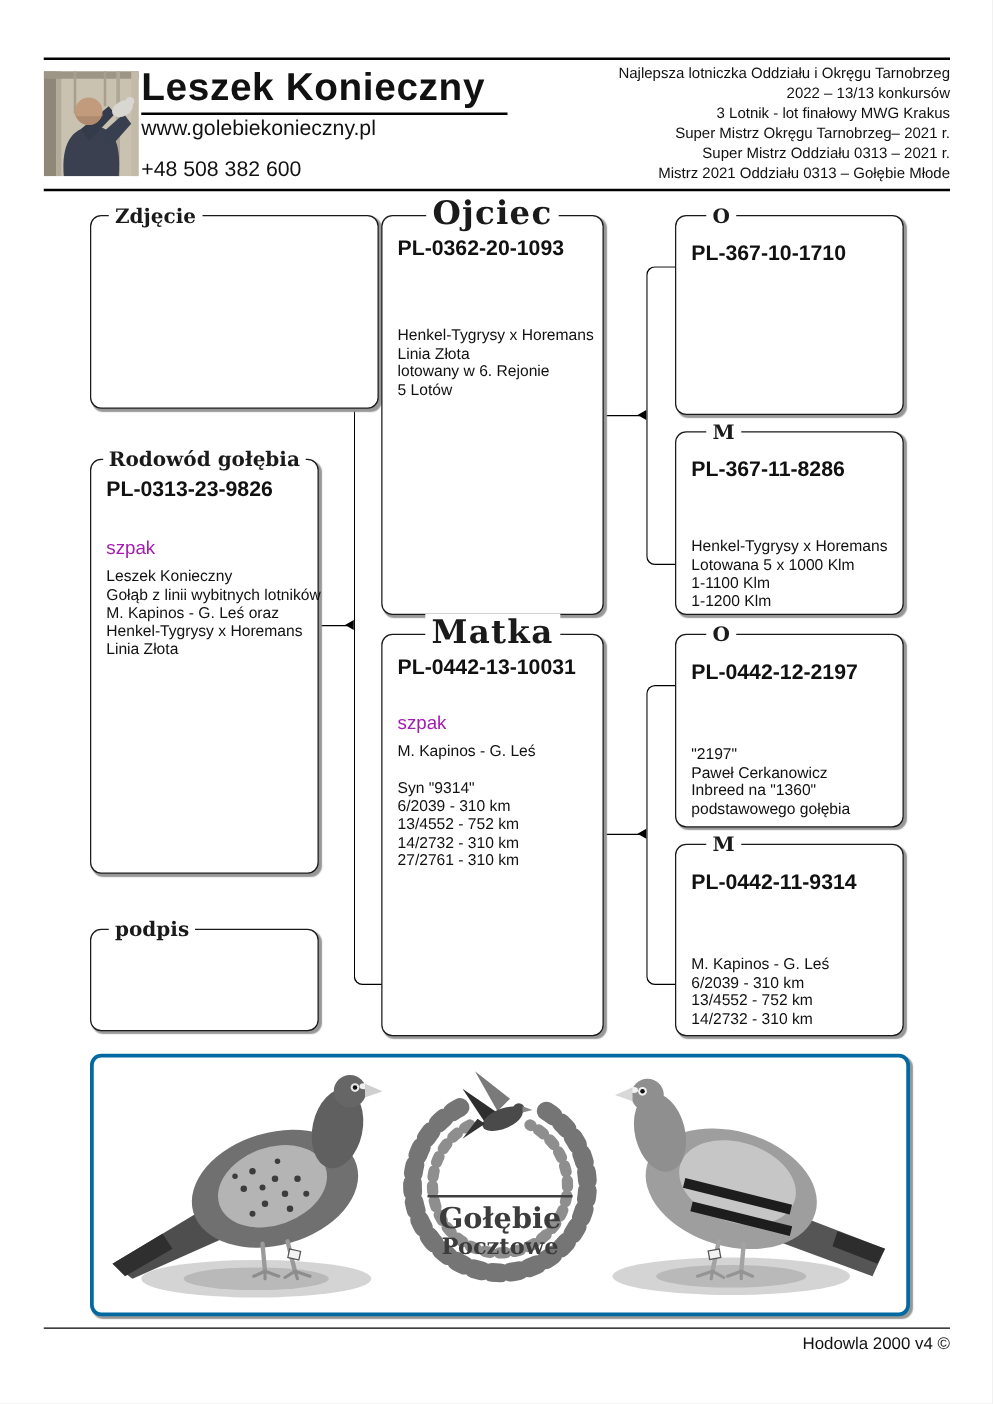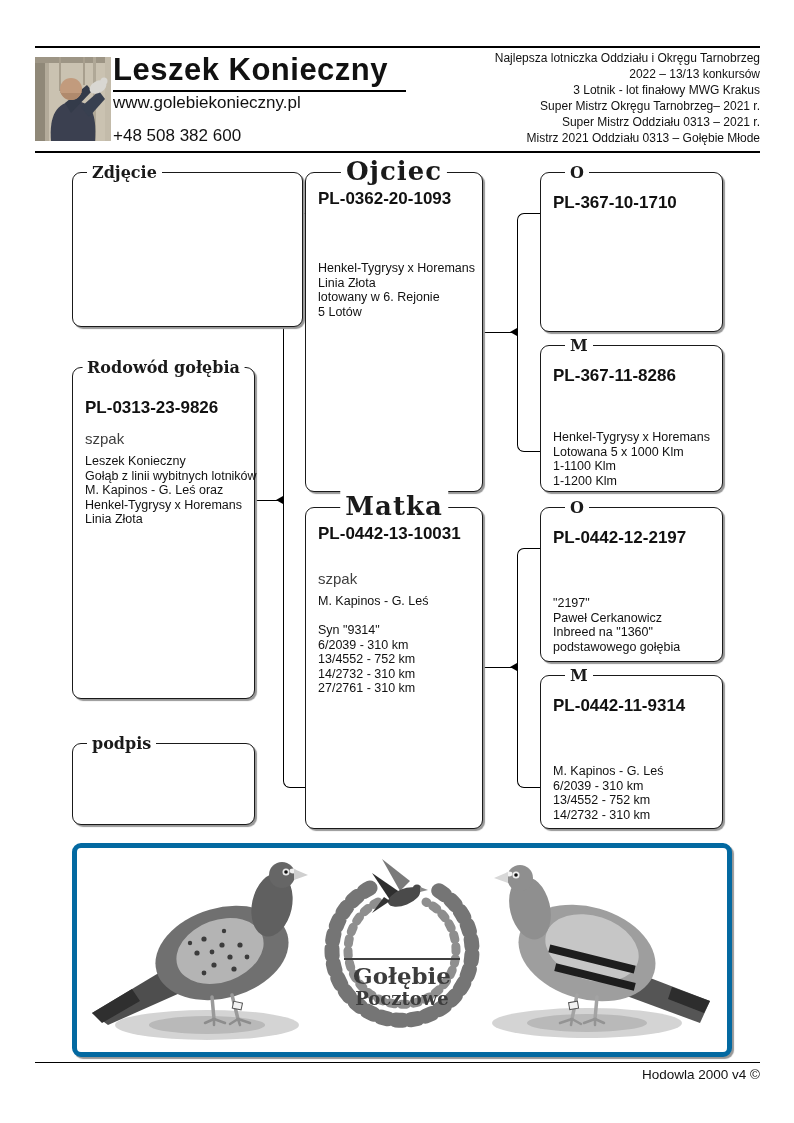--- a/index.html
+++ b/index.html
@@ -31,38 +31,38 @@
   .plabel {
     position:absolute; top:-10px; background:#fff; padding:0 5px;
     font-family:"DejaVu Serif", serif; font-weight:bold; font-size:16px;
     line-height:19px; color:#1a1a1a; white-space:nowrap;
   }
   .plabel.center { left:50%; transform:translateX(-50%); }
   .plabel.left  { left:14px; }
   .plabel.big   { font-size:26px; line-height:30px; top:-17px; letter-spacing:1px; }
   .ring { position:absolute; left:12px; font-size:17px; font-weight:bold; white-space:nowrap; }
   .desc { position:absolute; left:12px; font-size:12.5px; line-height:14.5px; white-space:pre; }
-  .trait { position:absolute; left:12px; font-size:15px; color:#404040; white-space:nowrap; }
+  .trait { position:absolute; left:12px; font-size:15px; color:#a21caf; white-space:nowrap; }
 
   
   .bracket {
     position:absolute; border:1px solid #000; border-right:none;
     border-radius:7px 0 0 7px; background:transparent;
   }
   .stub { position:absolute; height:1px; background:#000; }
   .arrow {
     position:absolute; width:0; height:0;
     border-top:4px solid transparent; border-bottom:4px solid transparent;
     border-right:7px solid #000;
   }
 
   
   .banner {
     position:absolute; left:72px; top:843px; width:650px; height:204px;
-    background:#fff; border:5px solid #0369a1; border-radius:9px;
+    background:#fff; border:3px solid #0369a1; border-radius:9px;
     box-shadow:2px 2px 1px #979797; overflow:hidden;
   }
   .wreath-title  { font-family:"DejaVu Serif", serif; font-weight:bold; fill:#3c3c3c; }
 
   
   .credit { position:absolute; right:34px; top:1067px; font-size:13.5px; white-space:nowrap; }
 </style>
 </head>
 <body>
 
@@ -110,21 +110,21 @@
   <div class="bracket" style="left:517px; top:548px; width:23px; height:238px;"></div>
   <div class="stub" style="left:481px; top:667px; width:31px;"></div>
   <div class="arrow" style="left:510px; top:663px;"></div>
 
   <div class="pbox" style="left:72px; top:172px; width:181px; height:153px;padding-left:48px;">
     <span class="plabel left">Zdjęcie</span>
   </div>
 
   <div class="pbox" style="left:72px; top:367px; width:181px; height:330px;">
     <span class="plabel center">Rodowód gołębia</span>
-    <div class="ring" style="top:30px;text-align:center;">PL-0313-23-9826</div>
+    <div class="ring" style="top:14px;text-align:center;">PL-0313-23-9826</div>
     <div class="trait" style="top:62px;">szpak</div>
     <div class="desc" style="top:86px;">Leszek Konieczny
 Gołąb z linii wybitnych lotników
 M. Kapinos - G. Leś oraz
 Henkel-Tygrysy x Horemans
 Linia Złota</div>
   </div>
 
   <div class="pbox" style="left:72px; top:743px; width:181px; height:80px;">
     <span class="plabel left">podpis</span>

